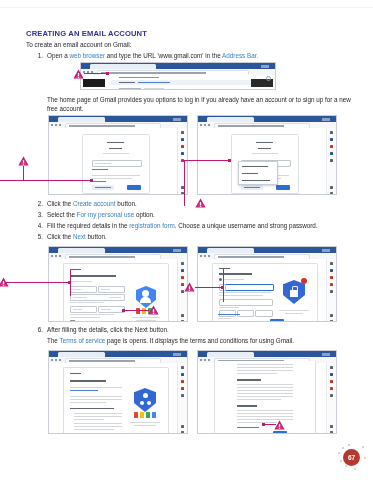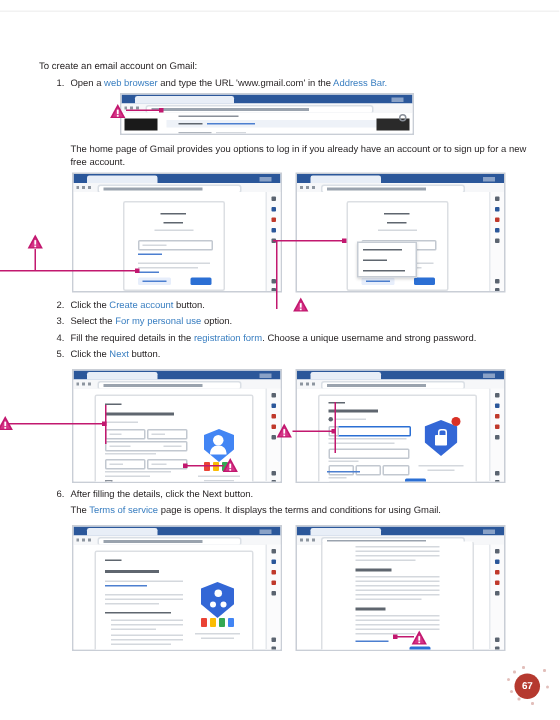--- a/index.html
+++ b/index.html
@@ -268,20 +268,21 @@
   }
 </style>
 </head>
 <body>
 
 <div class="page">
   <div class="page-edge-top"></div>
 
   <div class="content">
 
+    <div class="h1">CREATING AN EMAIL ACCOUNT</div>
     <div class="intro">To create an email account on Gmail:</div>
 
     <div class="step" style="left:33px; top:52px;">
       <span class="num">1.</span><span>Open a </span><span class="lnk">web browser</span><span> and type the URL 'www.gmail.com' in the </span><span class="lnk">Address Bar.</span>
     </div>
 
     <div class="shot" style="left:80px; top:62px; width:196px; height:28px;">
       <div class="titlebar">
         <div class="tab"></div>
         <div class="tabx"></div>

